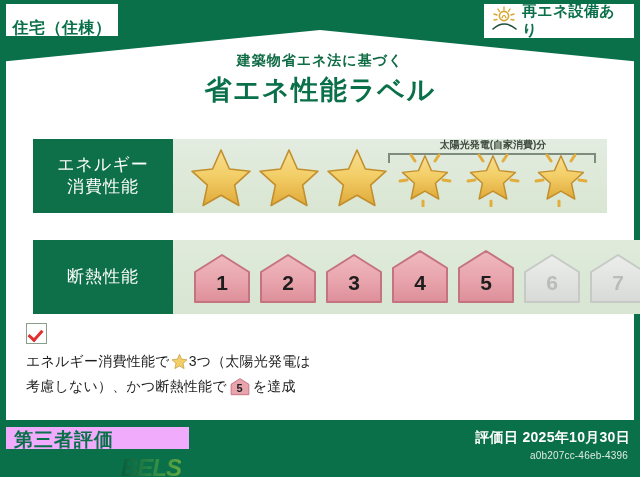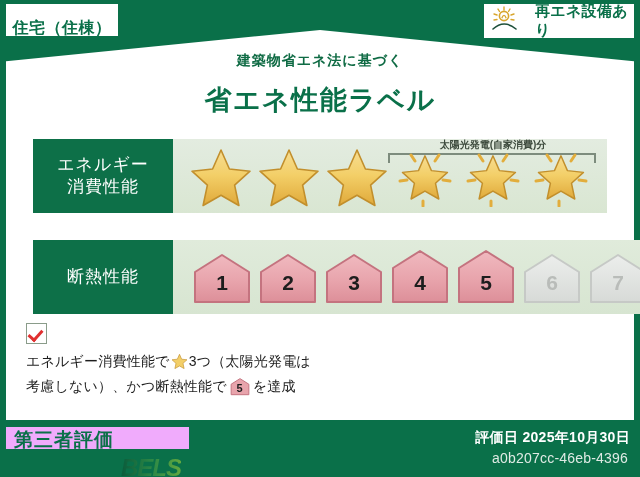--- a/index.html
+++ b/index.html
@@ -14,35 +14,35 @@
   
   .badge{
     position:absolute;background:#ffffff;
     display:flex;align-items:center;justify-content:center;
     box-sizing:border-box;
   }
   #badge-type{left:6px;top:4px;width:112px;height:32px;}
   #badge-type .txt{
     color:#0a7049;font-weight:bold;font-size:16px;letter-spacing:.5px;margin-top:16px;
   }
-  #badge-renew{left:484px;top:4px;width:150px;height:34px;gap:15px;padding:0 6px;}
+  #badge-renew{left:484px;top:4px;width:150px;height:34px;gap:2px;padding:0 6px;}
   #badge-renew .txt{color:#0a7049;font-weight:bold;font-size:15px;letter-spacing:.3px;}
 
   
   #card{
     position:absolute;left:6px;top:30px;width:628px;height:390px;
     background:#ffffff;
     -webkit-clip-path:polygon(0% 100%,0% 8.0%,50% 0%,100% 8.0%,100% 100%);
     clip-path:polygon(0% 100%,0% 8.0%,50% 0%,100% 8.0%,100% 100%);
   }
 
   
   #heading-wrap{position:absolute;left:0;top:52px;width:640px;text-align:center;}
   #heading-sub{color:#0f6b44;font-size:14px;font-weight:bold;letter-spacing:1px;}
-  #heading-main{color:#0a7049;font-size:27px;font-weight:bold;letter-spacing:1.5px;margin-top:12px;}
+  #heading-main{color:#0a7049;font-size:27px;font-weight:bold;letter-spacing:1.5px;margin-top:2px;}
 
   
   #watermark{
     position:absolute;left:150px;top:212px;width:340px;height:110px;
     color:rgba(150,170,150,.16);font-size:66px;font-weight:bold;
     text-align:center;line-height:110px;letter-spacing:6px;
     pointer-events:none;
   }
 
   
@@ -131,21 +131,21 @@
   }
   #property-name{
     position:absolute;left:212px;top:16px;color:#ffffff;font-size:14px;letter-spacing:.5px;
   }
   #eval-date{
     position:absolute;right:10px;top:9px;color:#ffffff;font-size:14px;font-weight:bold;
     letter-spacing:.3px;
     margin-left:41px;
   }
   #eval-id{
-    position:absolute;right:12px;top:30px;color:#dfeae4;font-size:14px;letter-spacing:.2px;
+    position:absolute;right:12px;top:30px;color:#dfeae4;font-size:10px;letter-spacing:.2px;
   }
 </style>
 </head>
 <body>
 
 <div id="label-root">
 
   <div id="card"></div>
 
   <div class="badge" id="badge-type">

